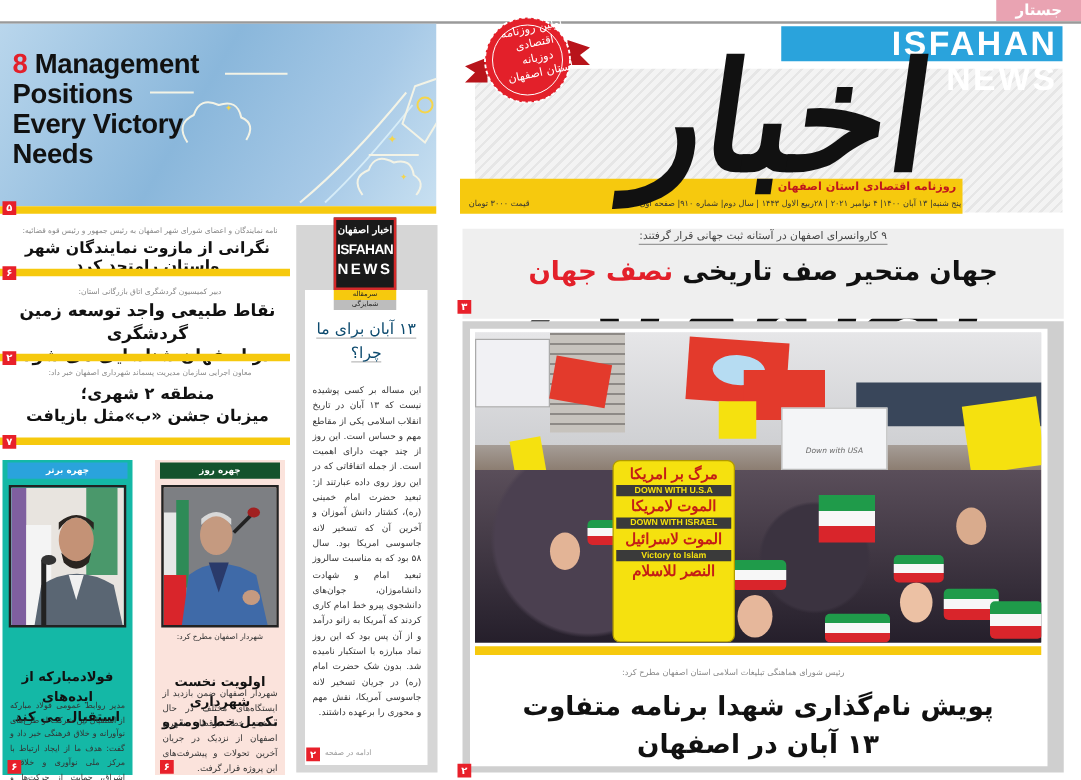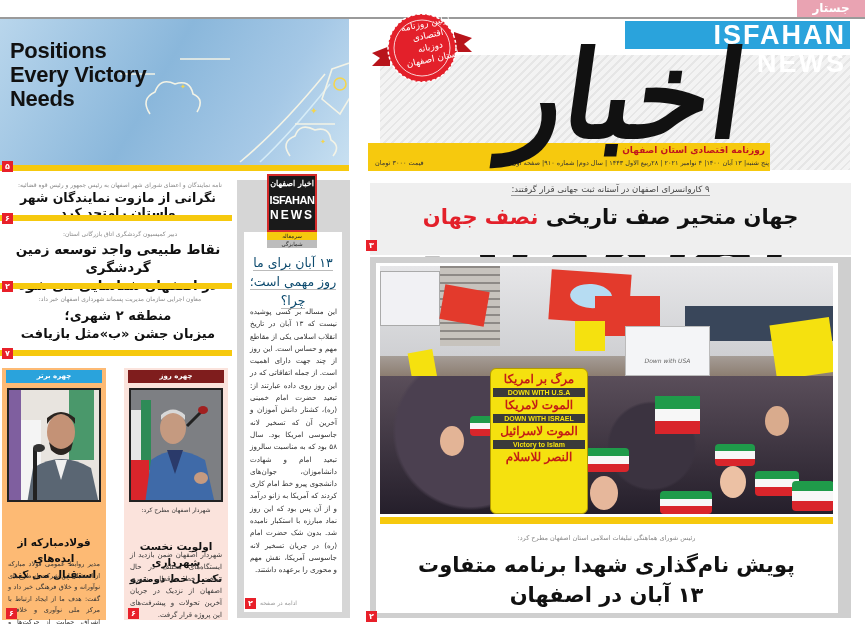--- a/index.html
+++ b/index.html
@@ -60,21 +60,21 @@
     .main-kicker { position: absolute; left: 370px; top: 184px; width: 481px; text-align: center; font-size: 8.5px; color: #444; direction: rtl; }
     .main-kicker span { border-bottom: 1px solid #999; padding-bottom: 1px; }
     .main-head { position: absolute; left: 370px; top: 205px; width: 481px; text-align: center; font-size: 21px; font-weight: bold; color: #111; direction: rtl; }
     .main-head .red { color: #e3202a; }
 
     .photo-frame { position: absolute; left: 370px; top: 257px; width: 481px; height: 361px; background: #cfcfcf; }
     .photo-white { position: absolute; left: 376px; top: 263px; width: 462px; height: 350px; background: #fff; }
     .photo { position: absolute; left: 380px; top: 266px; width: 453px; height: 248px; overflow: hidden;
       background: linear-gradient(180deg, #d9dadc 0%, #c9c9cb 25%, #8a7b6e 45%, #3a3340 70%, #2c2a33 100%); }
     .photo-bar { position: absolute; left: 380px; top: 517px; width: 453px; height: 7px; background: #f6c90e; }
-    .photo-caption-kicker { position: absolute; left: 380px; top: 534px; width: 453px; text-align: center; font-size: 6.5px; color: #888; direction: rtl; }
+    .photo-caption-kicker { position: absolute; left: 360px; top: 534px; width: 453px; text-align: center; font-size: 6.5px; color: #888; direction: rtl; }
     .photo-head { position: absolute; left: 380px; top: 550px; width: 453px; text-align: center; font-size: 21px; line-height: 30px; font-weight: bold; color: #111; direction: rtl; }
 
     .sign { position: absolute; background: #f5e10f; border: 1px solid #b19a00; text-align: center; font-family: "Liberation Sans", sans-serif; font-weight: bold; color: #c41e16; margin-left: 10px; }
     .sign .band { display: block; background: #3a3a3a; color: #f5e10f; font-size: 7px; line-height: 9px; margin: 2px 2px; }
     .sign .ar { display: block; font-size: 10px; line-height: 13px; direction: rtl; }
     .flag-hat { position: absolute; border-radius: 4px; background: linear-gradient(180deg, #1f9b4a 0 33%, #f7f7f7 33% 66%, #d9252b 66% 100%); }
     .red-sign { position: absolute; background: #e33a2c; }
     .cloud { position: absolute; background: #b6dcf2; border-radius: 50%; font-size: 5px; text-align: center; color: #333; }
   </style>
 </head>
@@ -96,20 +96,21 @@
       <line x1="60" y1="15" x2="110" y2="15"></line>
       <line x1="175" y1="80" x2="215" y2="80"></line>
     </g>
     <g fill="#f5d54c">
       <text x="190" y="70" font-size="9">✦</text>
       <text x="60" y="45" font-size="7">✦</text>
       <text x="200" y="100" font-size="7">✦</text>
     </g>
   </svg>
   <div class="banner-title">
+    <div><span class="num">8</span><span> Management</span></div>
     <div>Positions</div>
     <div>Every Victory</div>
     <div>Needs</div>
   </div>
 </div>
 <div class="banner-yellow"></div>
 <div class="pgnum" style="left:2px;top:161px">۵</div>
 
 <div class="mast-stripes"></div>
 <div class="mast-isfahan">ISFAHAN NEWS</div>
@@ -157,28 +158,27 @@
 <div class="edit-inner"></div>
 <div class="edit-logo">
   <div class="edit-logo-txt" style="top:2px;font-size:8px;font-family:'DejaVu Serif',serif;direction:rtl">اخبار اصفهان</div>
   <div class="edit-logo-txt" style="top:18px;font-size:11px;letter-spacing:-0.5px">ISFAHAN</div>
   <div class="edit-logo-txt" style="top:32px;font-size:12px;letter-spacing:2px">NEWS</div>
 </div>
 <div class="edit-label1">سرمقاله</div>
 <div class="edit-label2">شمایزگی</div>
 <div class="edit-head">
   <div><span>۱۳ آبان برای ما</span></div>
-  <div><span>روز مهمی است؛</span></div>
   <div><span>چرا؟</span></div>
 </div>
 <div class="edit-body">این مساله بر کسی پوشیده نیست که ۱۳ آبان در تاریخ انقلاب اسلامی یکی از مقاطع مهم و حساس است. این روز از چند جهت دارای اهمیت است. از جمله اتفاقاتی که در این روز روی داده عبارتند از: تبعید حضرت امام خمینی (ره)، کشتار دانش آموزان و آخرین آن که تسخیر لانه جاسوسی امریکا بود. سال ۵۸ بود که به مناسبت سالروز تبعید امام و شهادت دانشاموزان، جوان‌های دانشجوی پیرو خط امام کاری کردند که آمریکا به زانو درآمد و از آن پس بود که این روز نماد مبارزه با استکبار نامیده شد. بدون شک حضرت امام (ره) در جریان تسخیر لانه جاسوسی آمریکا، نقش مهم و محوری را برعهده داشتند.</div>
 <div class="edit-cont">ادامه در صفحه</div>
 <div class="pgnum" style="left:245px;top:598px">۲</div>
 
-<div class="face-box" style="left:2px;background:#fdba74">
+<div class="face-box" style="left:2px;background:#14b8a6">
   <div class="face-tab" style="background:#2aa3dc">چهره برتر</div>
   <div class="face-photo">
     <svg width="94" height="114" viewBox="0 0 94 114">
       <rect width="94" height="114" fill="#e8e4df"></rect>
       <rect x="0" y="0" width="12" height="114" fill="#7f5f9f"></rect>
       <rect x="60" y="0" width="25" height="70" fill="#2e8b57" opacity="0.85"></rect>
       <rect x="12" y="30" width="20" height="84" fill="#f4f4f4"></rect>
       <ellipse cx="52" cy="42" rx="14" ry="18" fill="#c49276"></ellipse>
       <path d="M38 34 Q52 14 66 34 L66 28 Q52 16 38 28 Z" fill="#2a2420"></path>
       <path d="M40 52 Q52 66 64 52 L62 60 Q52 70 42 60 Z" fill="#2a2420"></path>
@@ -190,21 +190,21 @@
   </div>
   <div class="face-head" style="top:142px;font-size:10.5px;line-height:16px">
     <div>فولادمبارکه از ایده‌های</div>
     <div>استقبال می کند</div>
   </div>
   <div class="face-body" style="top:191px">مدیر روابط عمومی فولاد مبارکه از استقبال این شرکت از طرح‌های نوآورانه و خلاق فرهنگی خبر داد و گفت: هدف ما از ایجاد ارتباط با مرکز ملی نوآوری و خلاقیت اشراق، حمایت از حرکت‌ها و ایده‌های نو در عرصه فرهنگی است.</div>
   <div class="pgnum" style="left:4px;top:240px">۶</div>
 </div>
 
 <div class="face-box" style="left:124px;background:#fbe3dc">
-  <div class="face-tab" style="background:#7f1d1d">چهره روز</div>
+  <div class="face-tab" style="background:#14532d">چهره روز</div>
   <div class="face-photo">
     <svg width="94" height="114" viewBox="0 0 94 114">
       <rect width="94" height="114" fill="#7d7f83"></rect>
       <rect x="0" y="20" width="14" height="94" fill="#e7e7e7"></rect>
       <rect x="10" y="10" width="10" height="70" fill="#2e8b57"></rect>
       <rect x="0" y="70" width="18" height="44" fill="#d9252b"></rect>
       <ellipse cx="42" cy="38" rx="13" ry="16" fill="#c59a80"></ellipse>
       <path d="M30 30 Q42 16 54 30 L54 25 Q42 14 30 25 Z" fill="#d8d8d8"></path>
       <path d="M14 114 L20 70 Q44 52 74 70 L84 114 Z" fill="#3f6aa8"></path>
       <path d="M36 60 L44 84 L52 60 Z" fill="#2a3a6a"></path>

